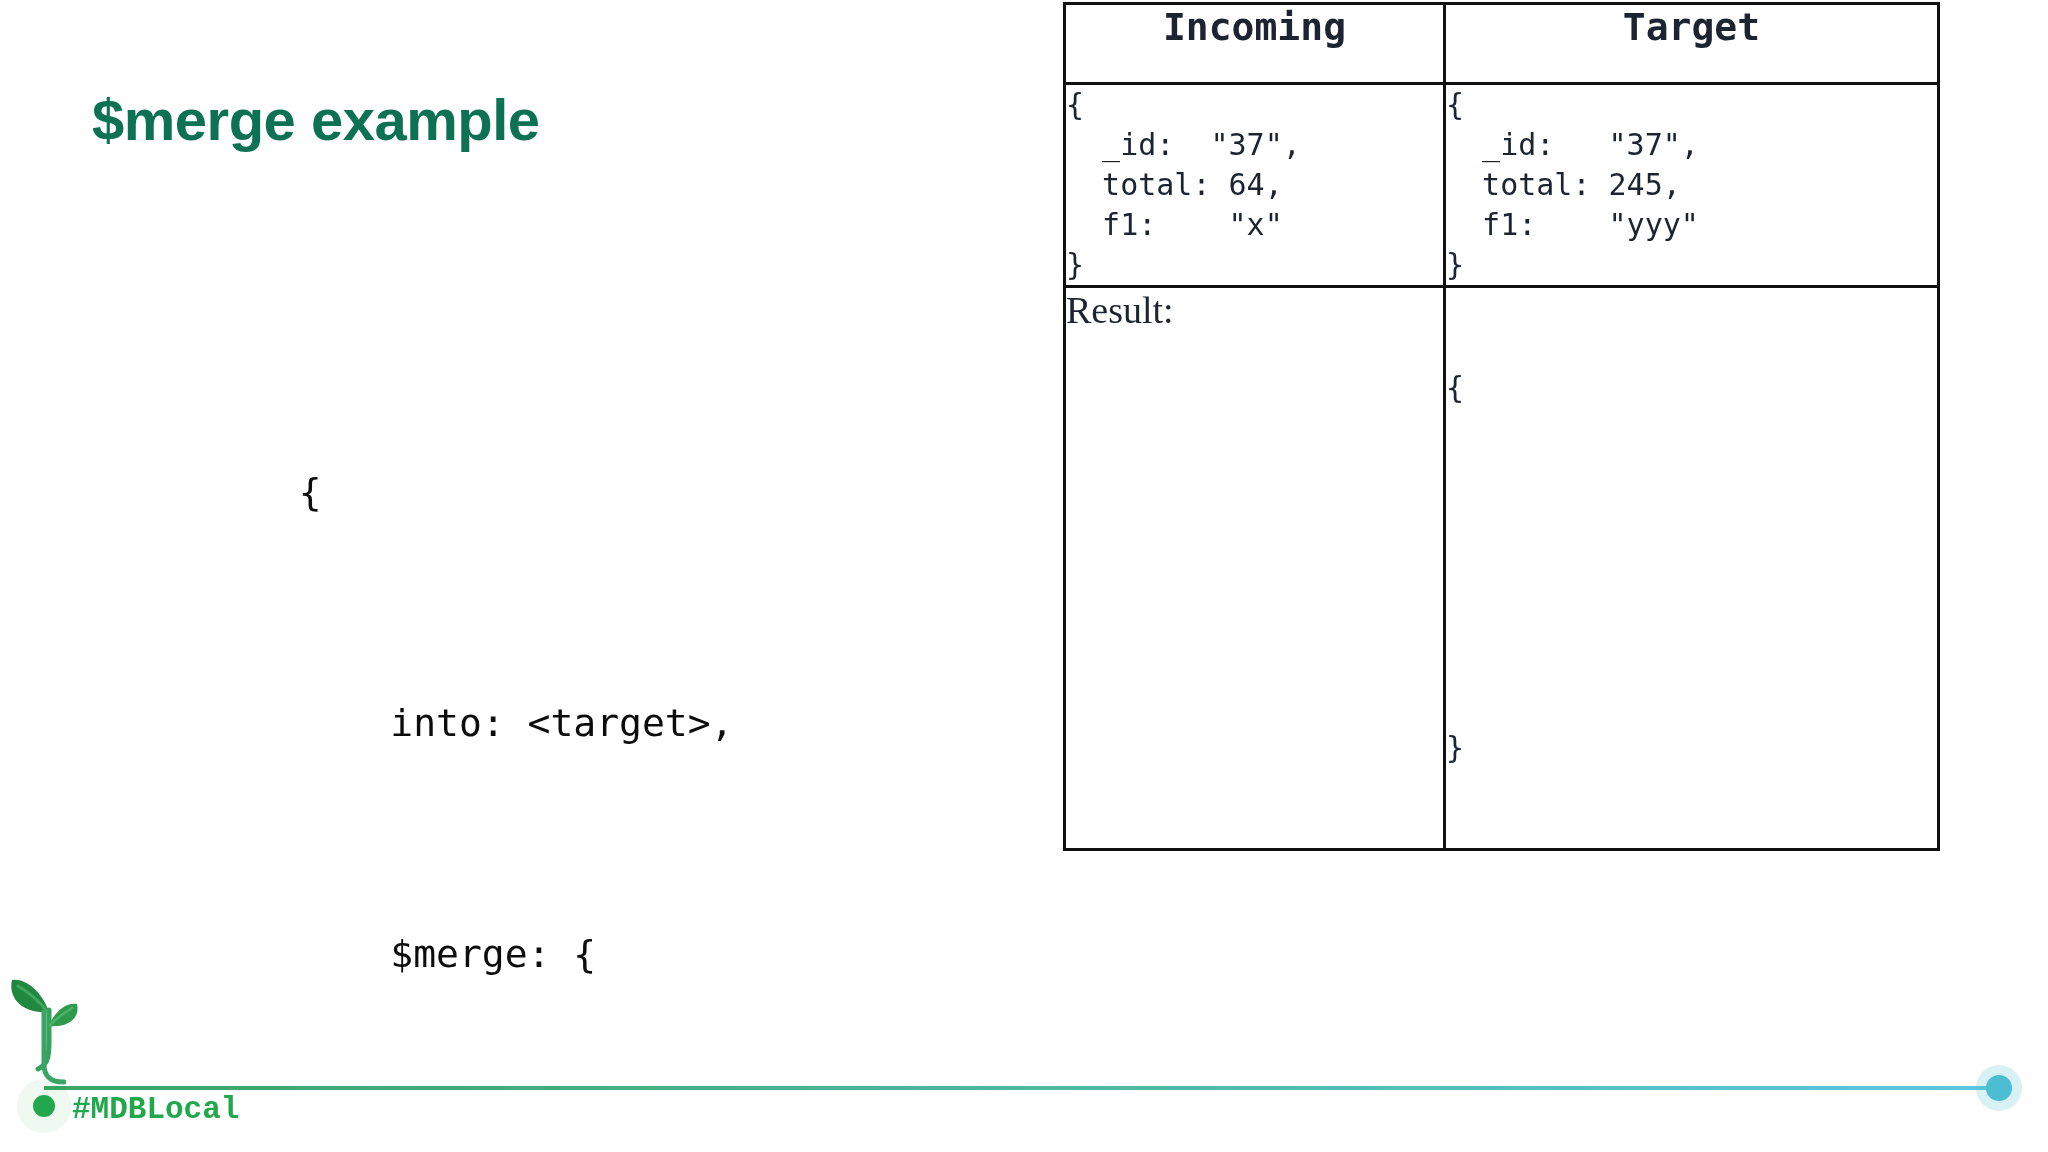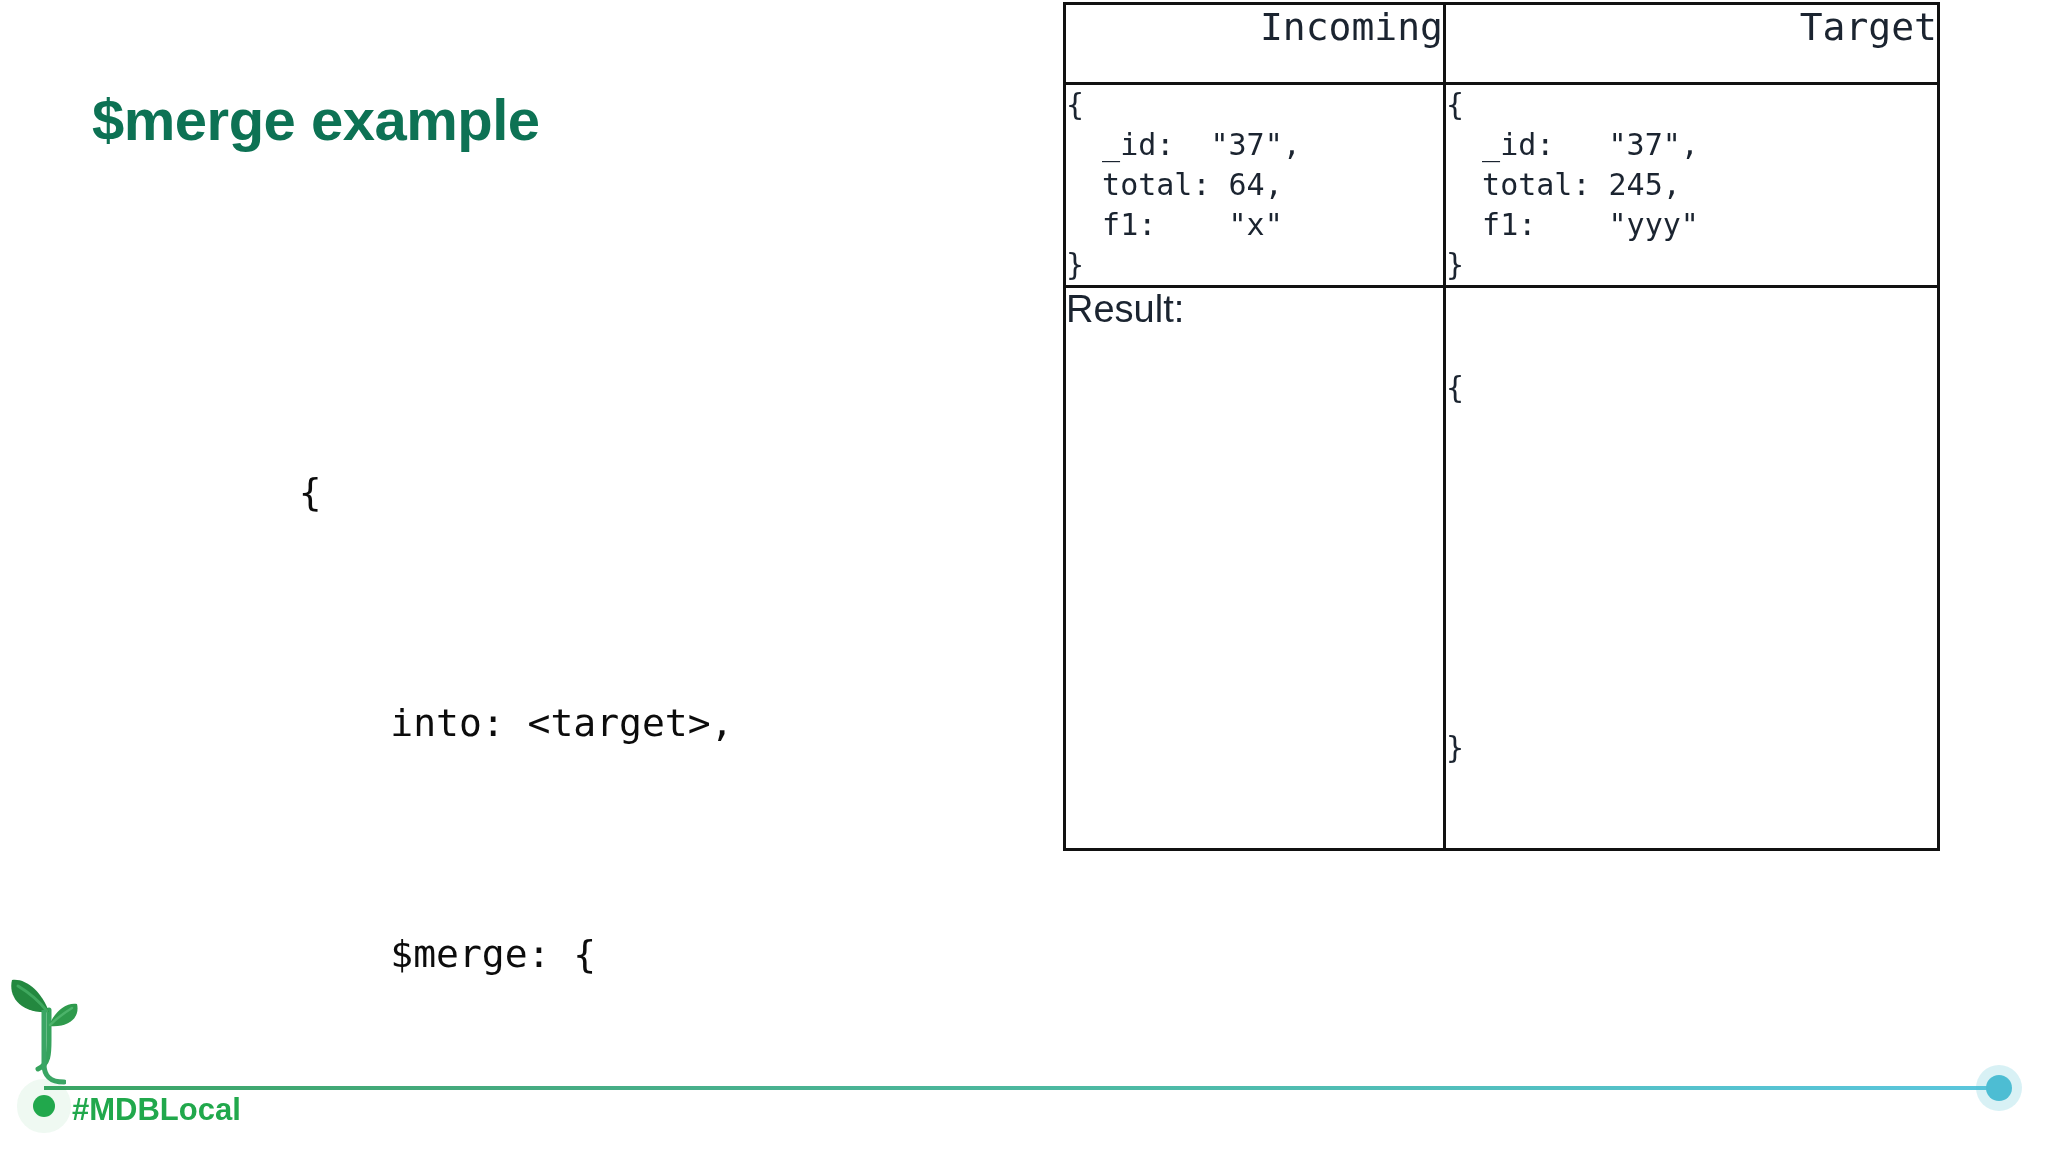--- a/index.html
+++ b/index.html
@@ -58,39 +58,39 @@
     padding: 0;
   }
   #comparison-table col.col-left  { width: 380px; }
   #comparison-table col.col-right { width: 494px; }
 
   .tbl-head-cell {
     height: 80px;
     padding: 14px 0 0 14px;
     font-family: "DejaVu Sans Mono", "Liberation Mono", monospace;
     font-size: 38px;
-    font-weight: normal;
-    color: #1b2430;
-    text-align: right;
+    font-weight: bold;
+    color: #1b2430;
+    text-align: center;
     white-space: pre;
     vertical-align: top;
   }
 
   .tbl-doc-cell {
     padding: 12px 0 14px 14px;
     font-family: "DejaVu Sans Mono", "Liberation Mono", monospace;
     font-size: 30px;
     line-height: 40px;
     color: #1b2430;
     white-space: pre;
   }
 
   .tbl-result-label-cell {
     padding: 0 0 0 14px;
-    font-family: Liberation Sans, sans-serif;
+    font-family: Liberation Serif, serif;
     font-size: 38px;
     color: #1b2430;
     white-space: pre;
     height: 235px;
     vertical-align: bottom;
     padding-bottom: 62px;
   }
 
   .tbl-result-doc-cell {
     padding: 12px 0 14px 14px;
@@ -127,21 +127,21 @@
     left: 8px;
     top: 968px;
     width: 82px;
     height: 130px;
   }
 
   #footer-hashtag {
     position: absolute;
     left: 72px;
     top: 1092px;
-    font-family: Liberation Sans, sans-serif;
+    font-family: Liberation Mono, monospace;
     font-size: 31px;
     font-weight: bold;
     color: #21a84c;
     white-space: pre;
   }
 
   #footer-dot-left {
     position: absolute;
     left: 33px;
     top: 1095px;

